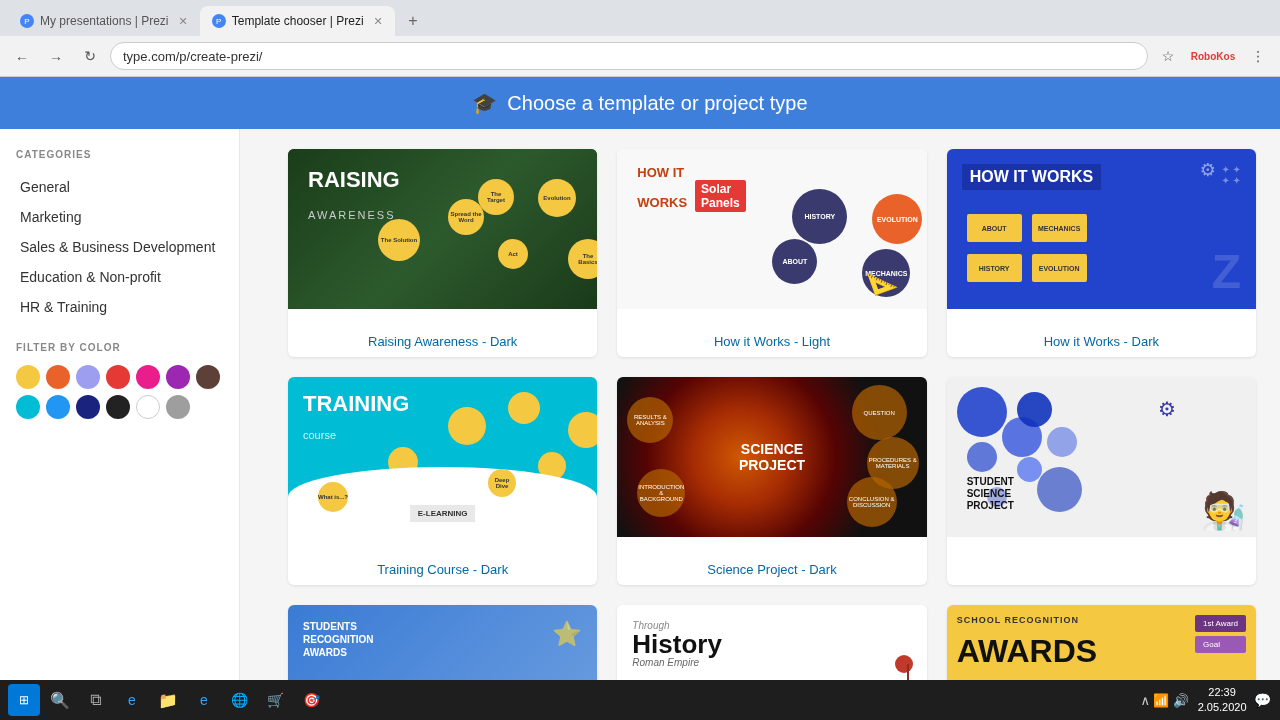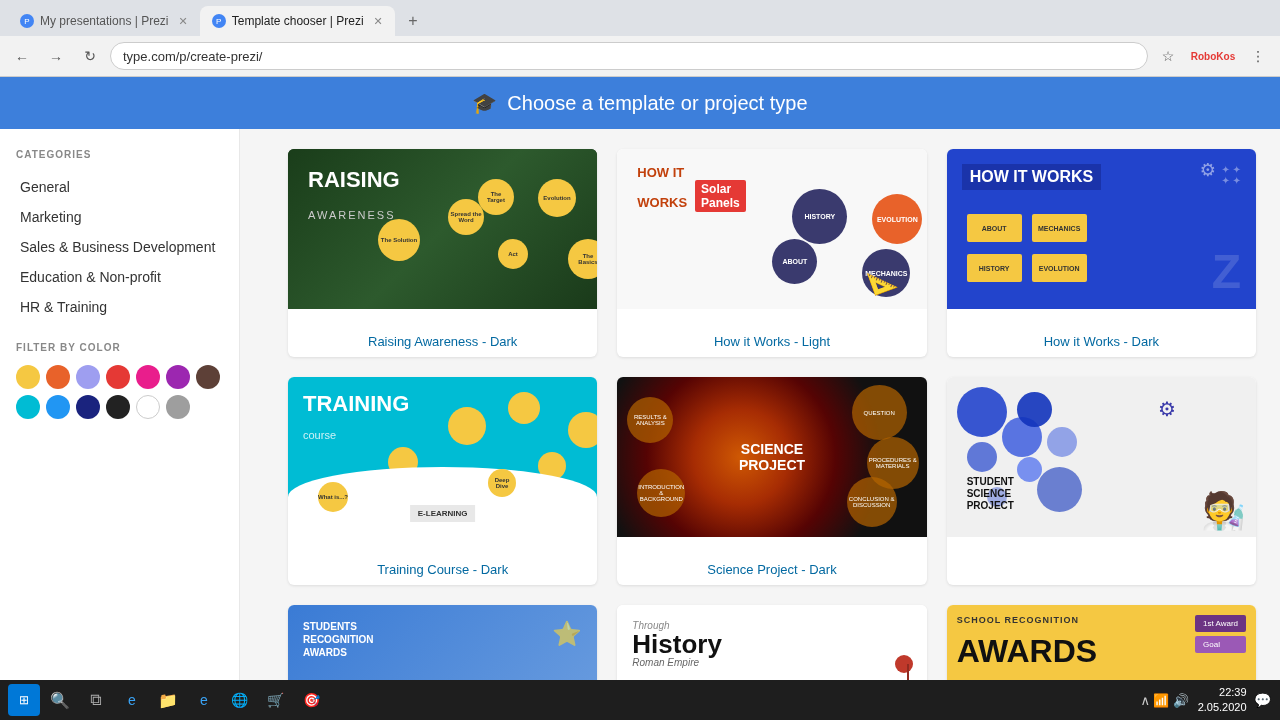--- a/index.html
+++ b/index.html
@@ -387,21 +387,21 @@
       font-size: 16px;
     }
     .taskbar-right {
       margin-left: auto;
       display: flex;
       align-items: center;
       gap: 8px;
       color: white;
       font-size: 11px;
     }
-    .taskbar-time { text-align: right; line-height: 1.4; }
+    .taskbar-time { text-align: center; line-height: 1.4; }
   </style>
 </head>
 <body>
 
 <div class="browser-chrome">
   <div class="tab-bar">
     <div class="tab">
       <div class="tab-icon" style="background:#4285f4;font-size:8px;color:white;">P</div>
       <span style="overflow:hidden;text-overflow:ellipsis;white-space:nowrap;max-width:140px;">My presentations | Prezi</span>
       <span class="tab-close">✕</span>

